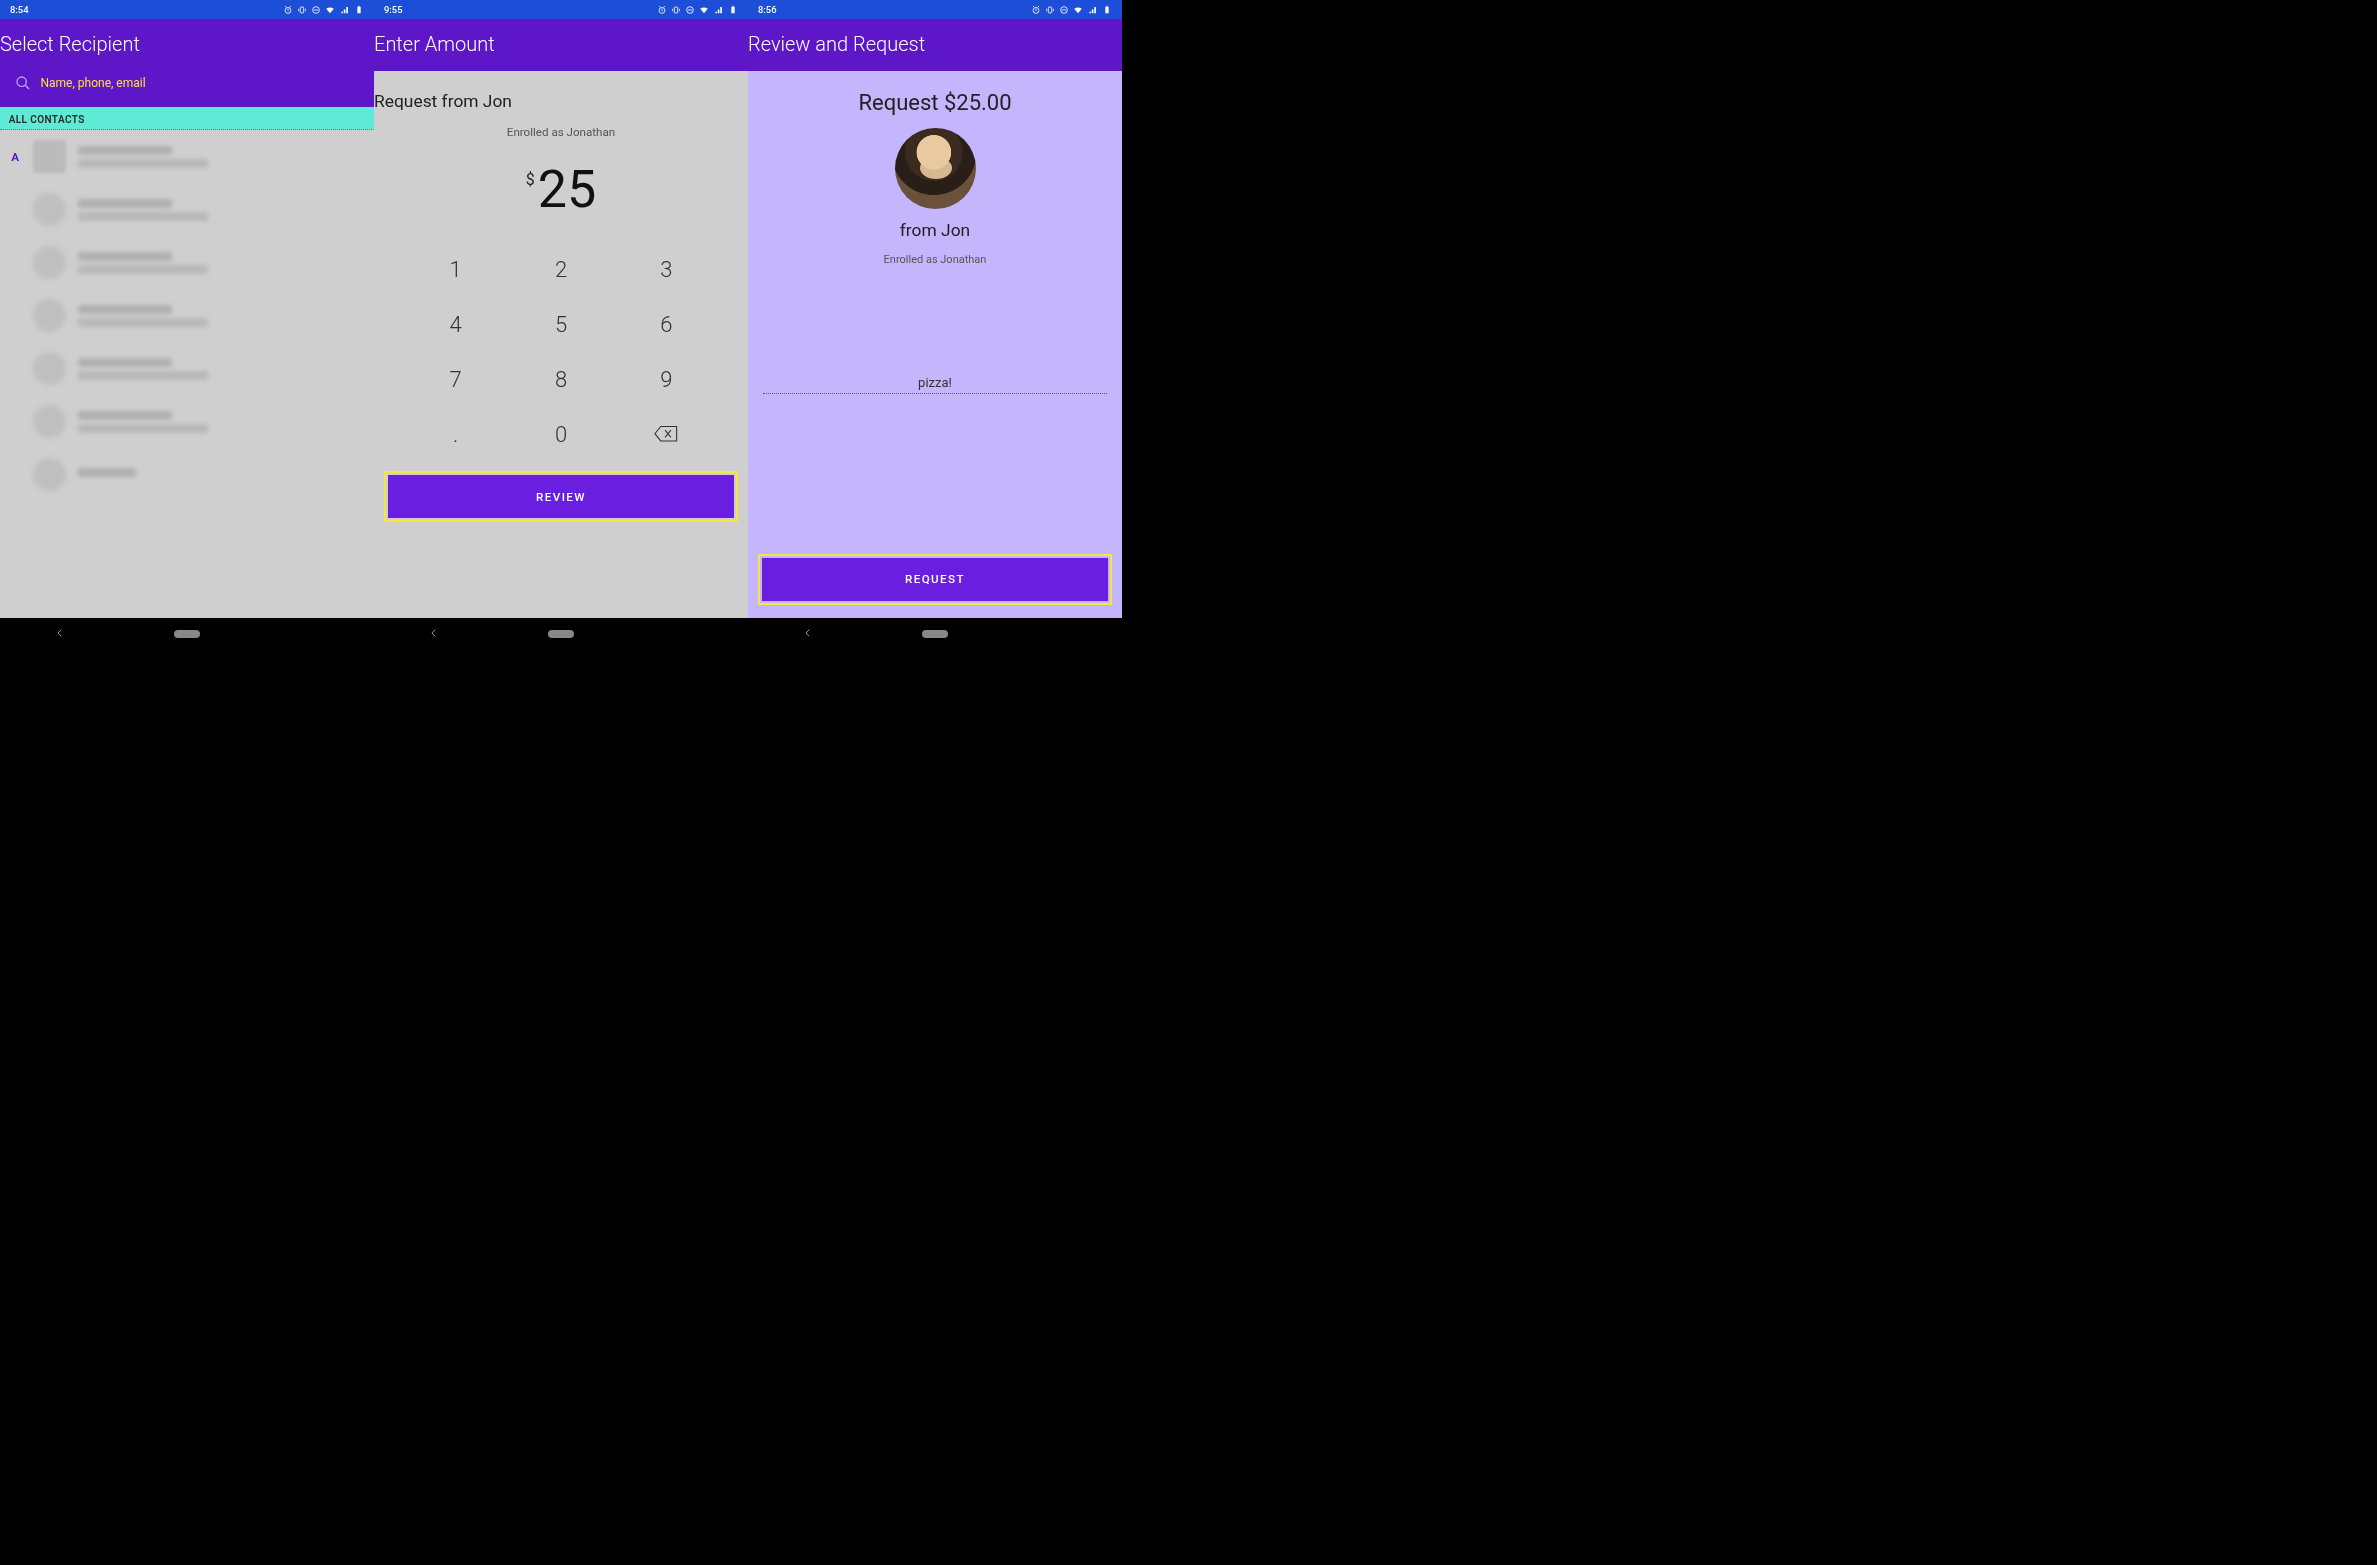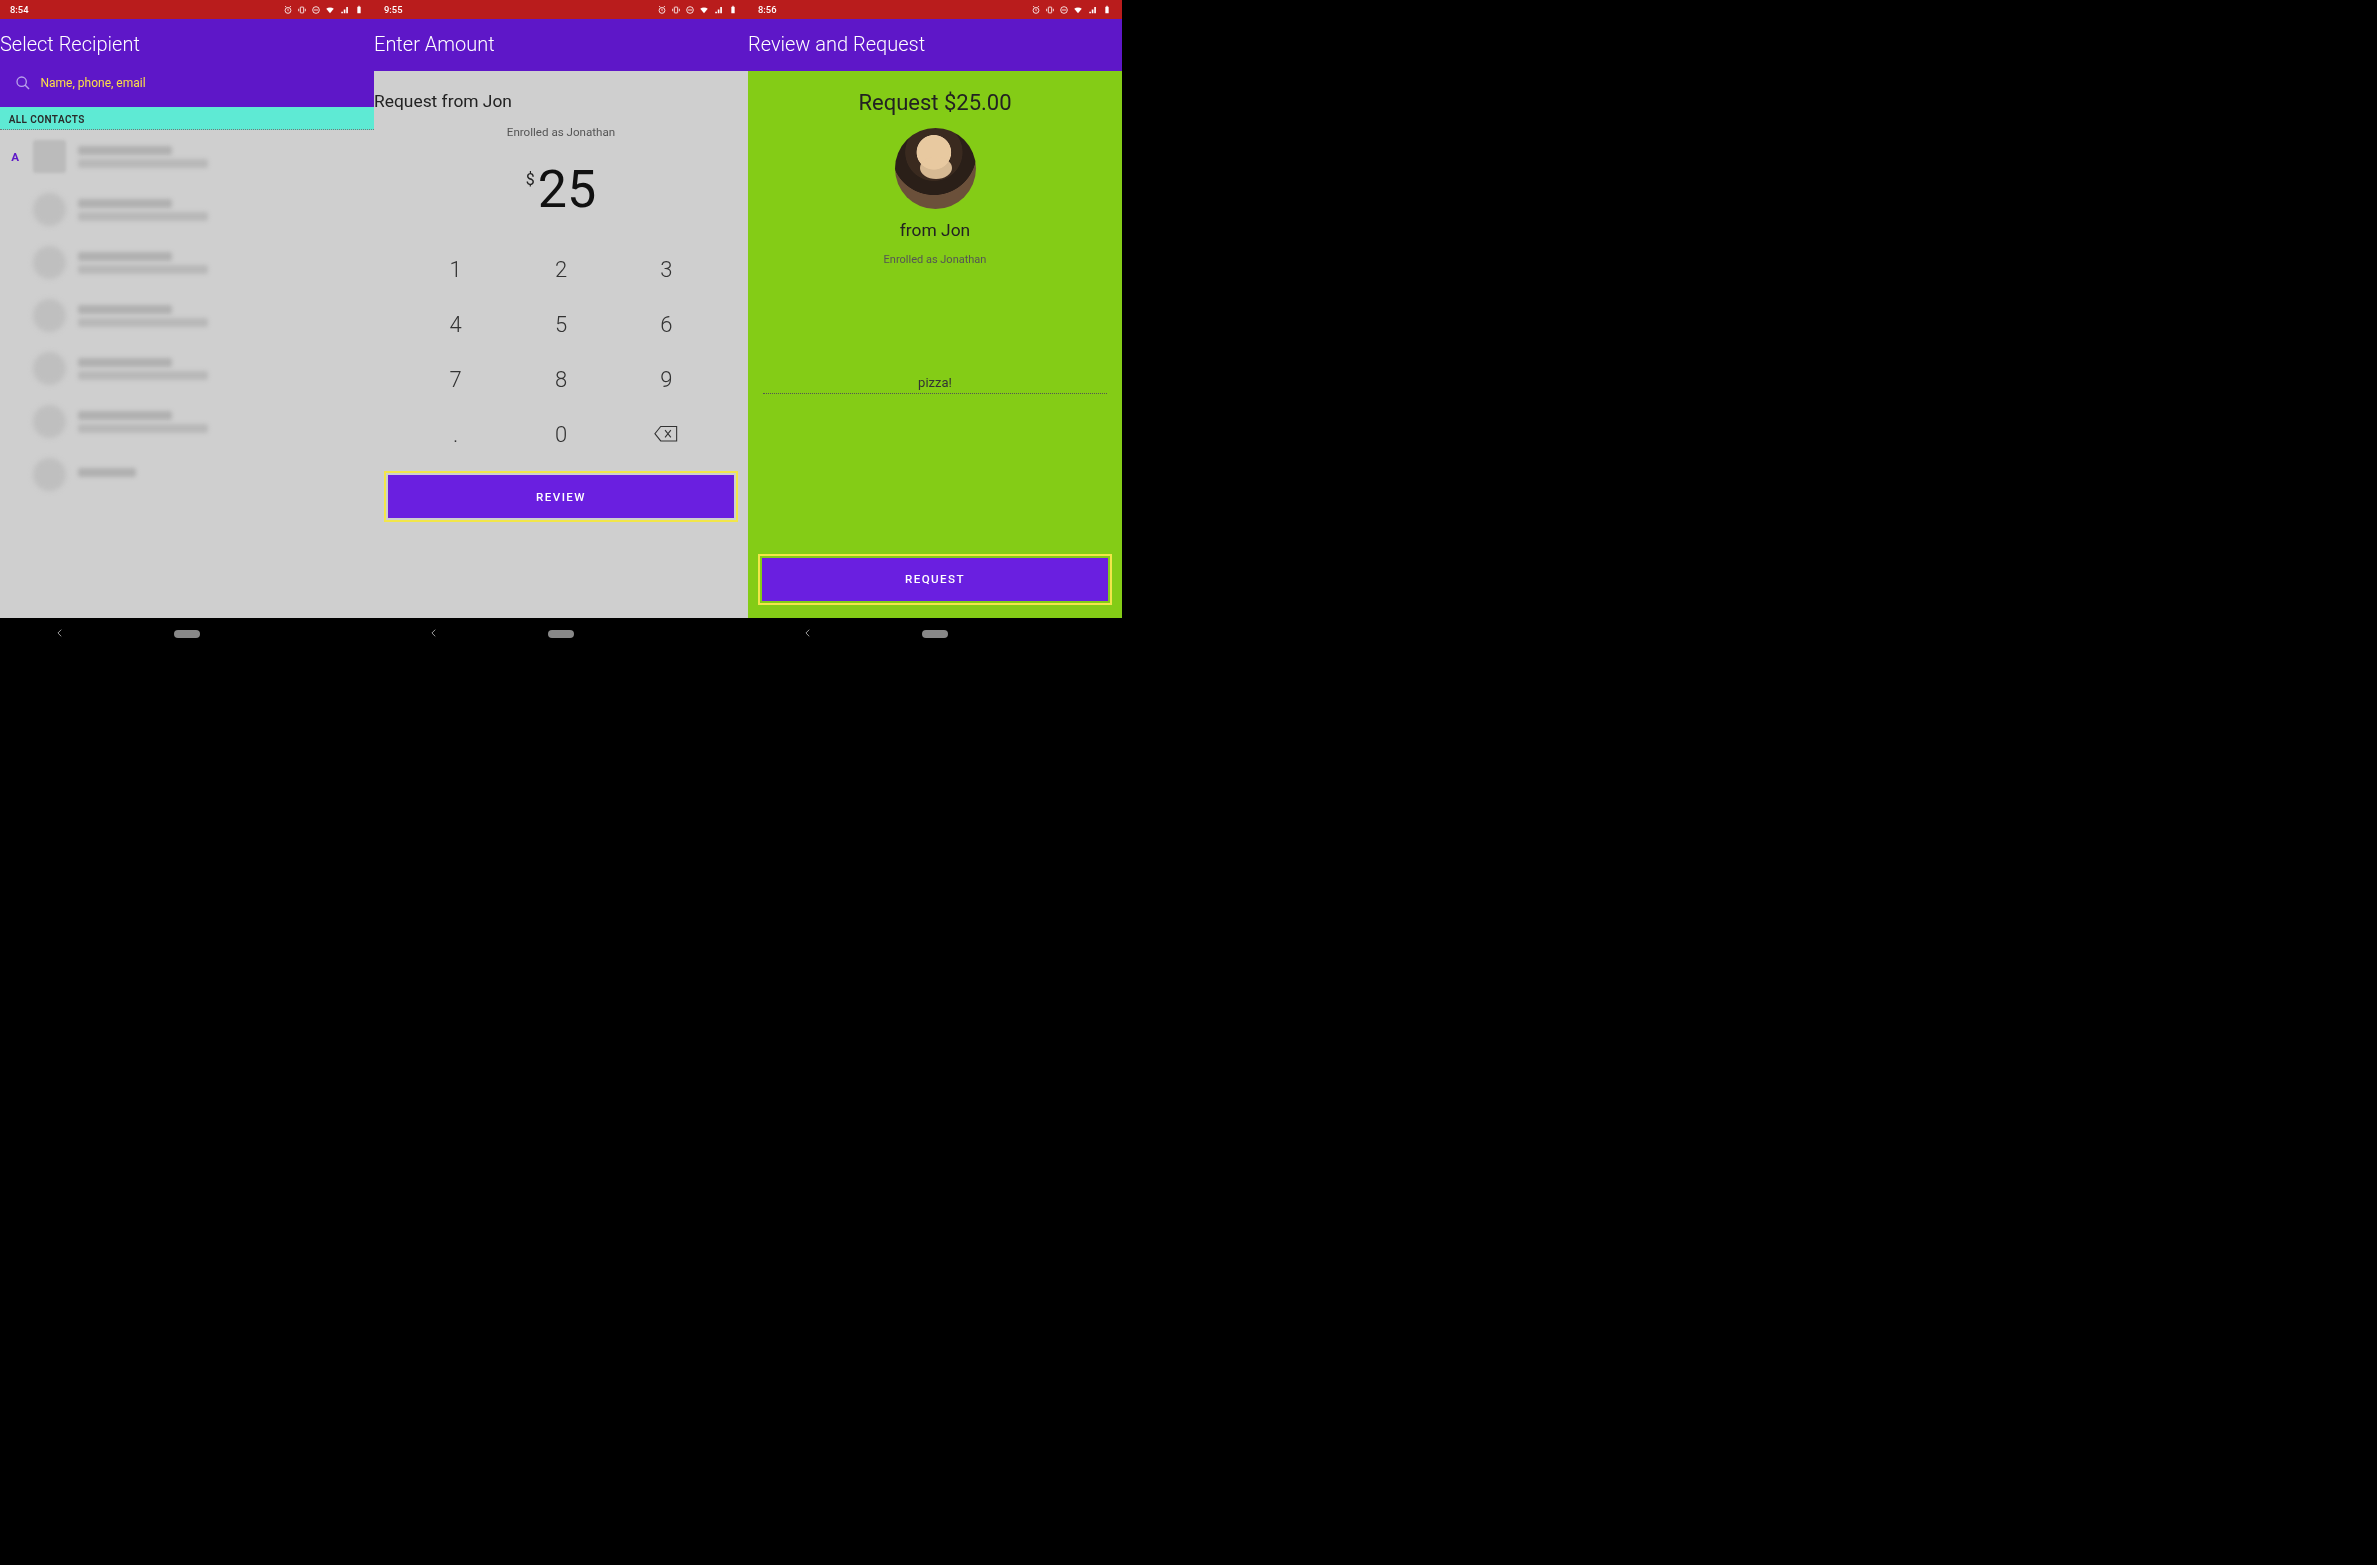--- a/index.html
+++ b/index.html
@@ -14,21 +14,21 @@
     width: 374px;
     height: 650px;
     display: flex;
     flex-direction: column;
     background: #cfcfcf;
     position: relative;
   }
   .phone + .phone { margin-left: 0; }
   .status-bar {
     height: 19px;
-    background: #b91c1c;
+    background: #1d4ed8;
     color: #fff;
     display: flex;
     justify-content: space-between;
     align-items: center;
     padding: 0 10px;
     font-size: 9.4px;
     font-weight: 500;
   }
   .status-icons { display: flex; gap: 4.3px; align-items: center; }
   .status-icons svg { width: 10px; height: 10px; fill: #fff; }
@@ -90,21 +90,21 @@
   .key-backspace { display:flex; justify-content:center; align-items:center;}
   .key-backspace svg { width:25px; height:17.4px; stroke:#333; fill:none; stroke-width:1.5;}
   .cta-wrap { padding: 10px 10px 13px; }
   .cta-highlight { border:2.2px solid #f2e64a; padding:2.2px; }
   .cta-btn {
     background:#6a1fe0; color:#fff; text-align:center;
     padding: 14.5px 0; font-size:11.6px; letter-spacing:1.4px; font-weight:500;
     cursor:pointer;
   }
   
-  .review-screen { flex:1; background:#84cc16; display:flex; flex-direction:column; align-items:center; }
+  .review-screen { flex:1; background:#c4b5fd; display:flex; flex-direction:column; align-items:center; }
   .req-amount { font-size:22px; color:#222; font-weight:400; margin-top:19px;}
   .avatar-photo {
     width:81px; height:81px; border-radius:50%;
     margin-top:13px;
     background: radial-gradient(circle at 48% 30%, #e8c9a0 0%, #e8c9a0 24%, #3a2a1f 25%, #3a2a1f 40%, #2a1f18 41%, #2a1f18 60%, #6b503a 61%, #6b503a 100%);
     position:relative;
     overflow:hidden;
   }
   .avatar-photo::after{
     content:""; position:absolute; top:29px; left:25px; width:32px; height:22px;

